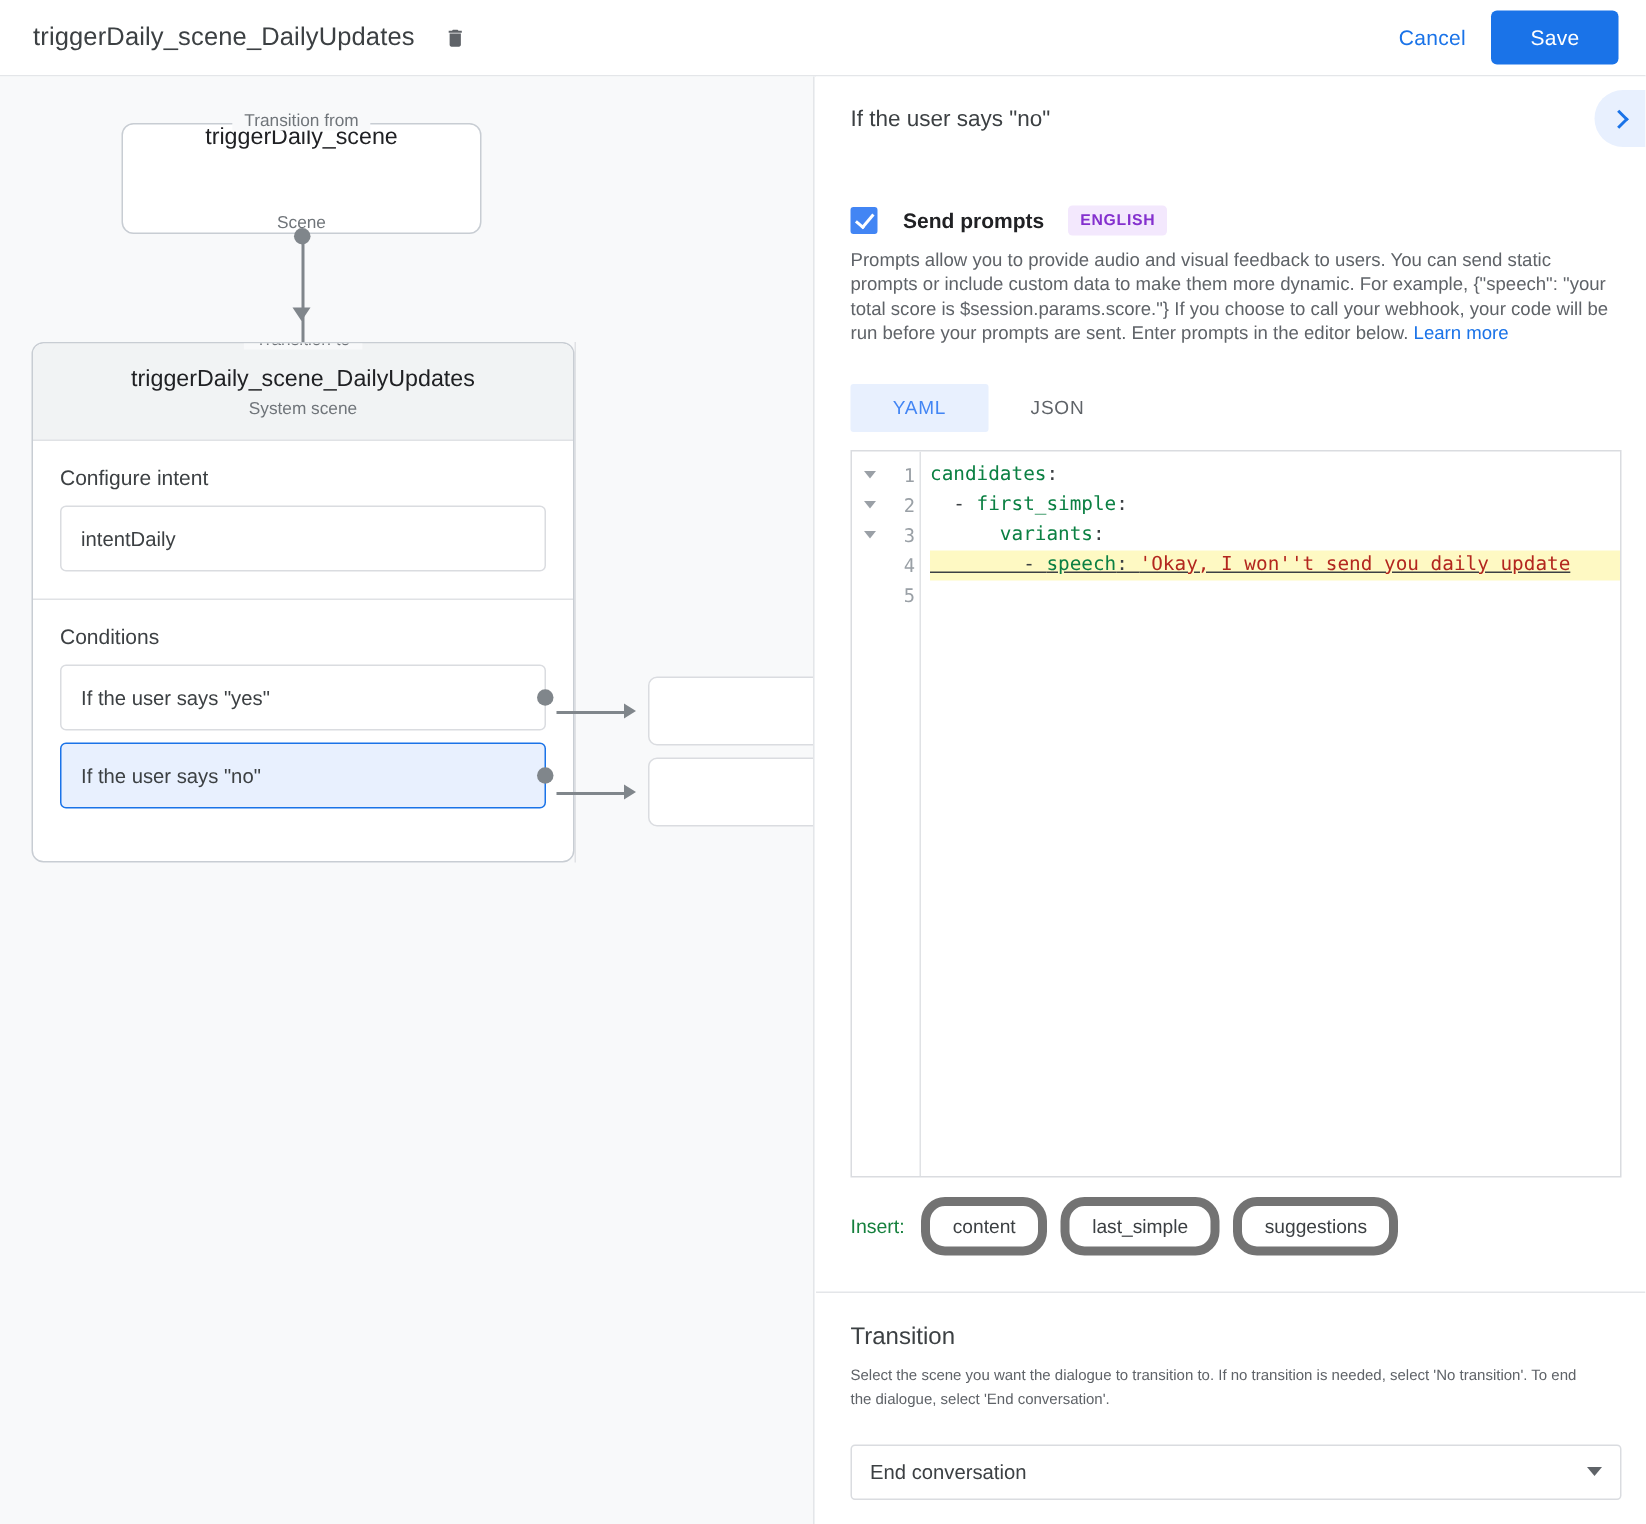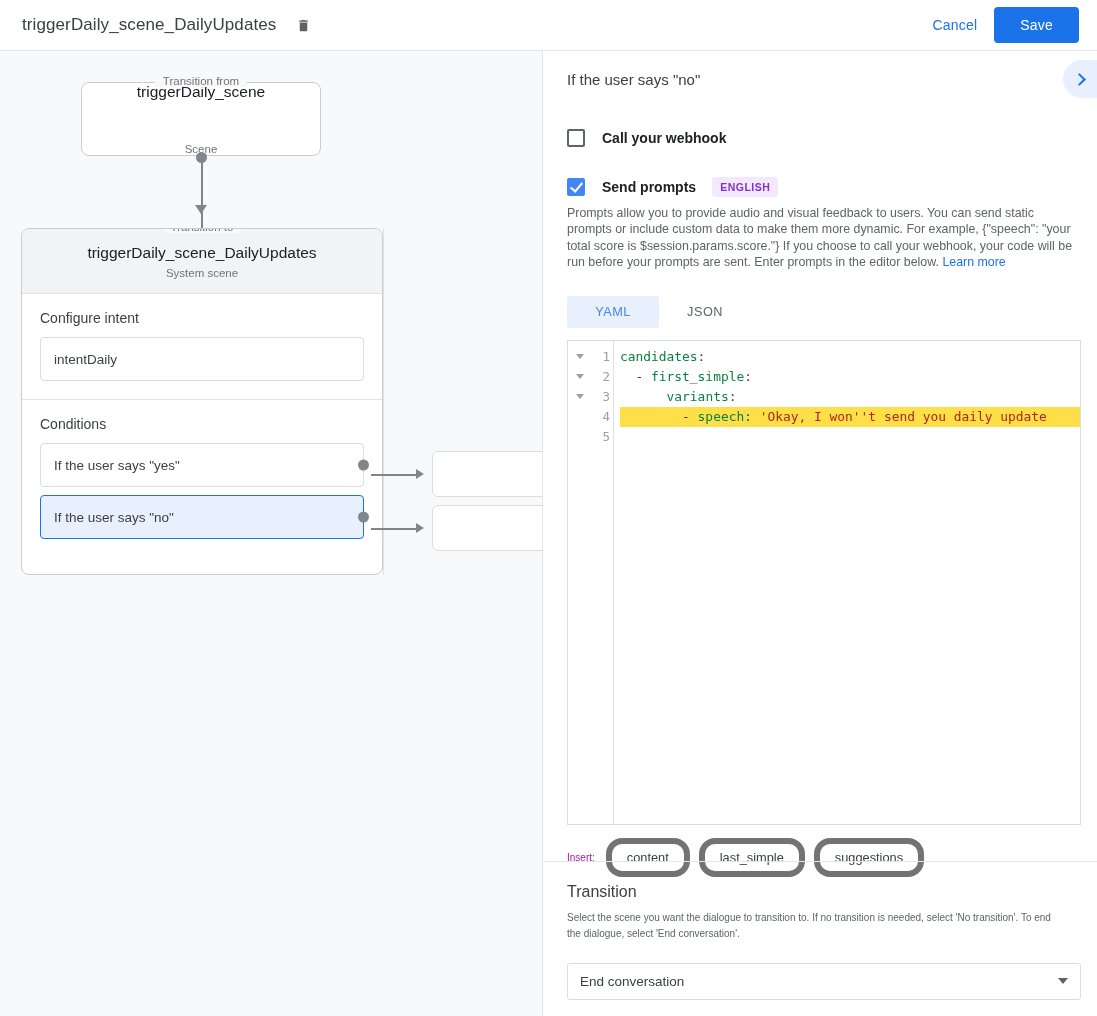--- a/index.html
+++ b/index.html
@@ -247,29 +247,29 @@
     font-size: 12.5px; color: #9aa0a6;
     text-align: right;
   }
   .gutter div { height: 20px; line-height: 20px; padding-right: 3px; }
   .code {
     flex: 1; padding-top: 6px; padding-left: 6px;
     font-family: "DejaVu Sans Mono", monospace;
     font-size: 12.9px; white-space: pre; overflow: hidden;
   }
   .code-line { height: 20px; line-height: 20px; }
-  .code-line.hl { background: #fde047; }
+  .code-line.hl { background: #fef9c3; text-decoration: underline; }
   .tok-key { color: #0b8043; }
   .tok-punct { color: #3c4043; }
   .tok-str { color: #b3261e; }
   .tok-plain { color: #3c4043; }
 
   
   .insert-row { display: flex; align-items: center; margin-top: 13px; gap: 9px; }
-  .insert-label { font-size: 10px; color: #a21caf; margin-right: 2px; text-align: center; }
+  .insert-label { font-size: 13px; color: #15803d; margin-right: 2px; text-align: center; }
   .chip {
     border: 6px solid #737373; border-radius: 16px;
     padding: 6px 15px; font-size: 12.8px; color: #3c4043;
     background: #ffffff; cursor: pointer;
   }
 
   .panel-divider {
     position: absolute; left: 0; top: 810px;
     width: 553px; height: 1px; background: #e4e6e9;
   }
@@ -362,24 +362,20 @@
 
   <div class="panel-head">
     <div class="panel-title">If the user says "no"</div>
     <div class="collapse-btn">
       <span class="chev-right"></span>
     </div>
   </div>
 
   <div class="panel-body">
 
-    <div class="check-row" style="margin-top:22px;">
-      <span class="checkbox"></span>
-      <span class="check-label">Call your webhook</span>
-    </div>
 
     <div class="check-row" style="margin-top:30px;">
       <span class="checkbox checked"></span>
       <span class="check-label">Send prompts</span>
       <span class="lang-badge">ENGLISH</span>
     </div>
 
     <div class="help-text">
       <span>Prompts allow you to provide audio and visual feedback to users. You can send static prompts or include custom data to make them more dynamic. For example, {"speech": "your total score is $session.params.score."} If you choose to call your webhook, your code will be run before your prompts are sent. Enter prompts in the editor below.</span>
       <a class="link">Learn more</a>

